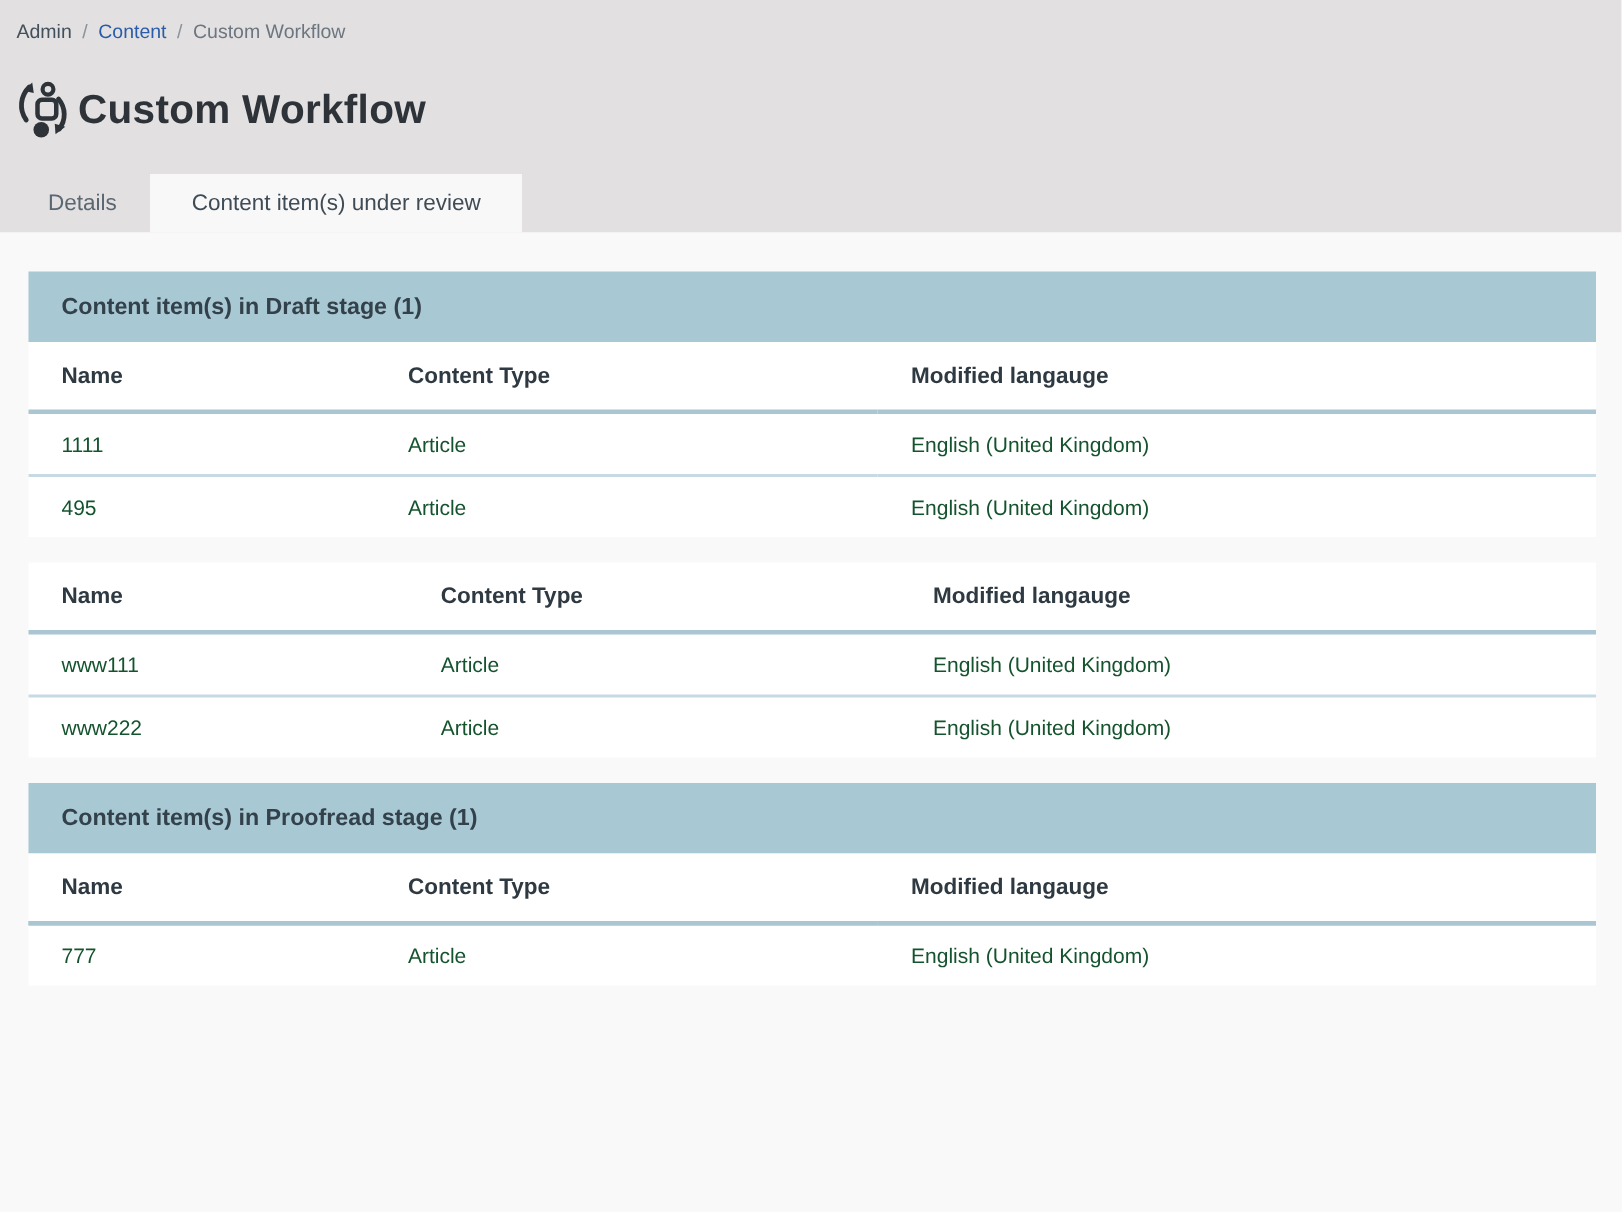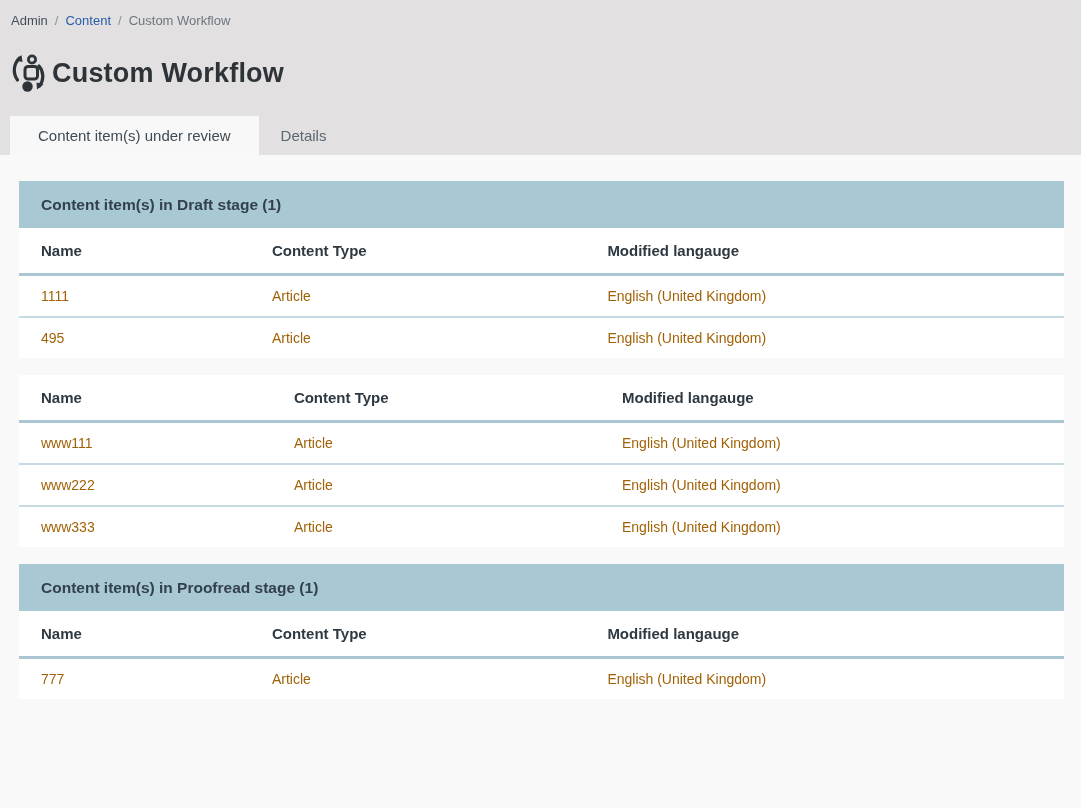--- a/index.html
+++ b/index.html
@@ -65,21 +65,21 @@
     width: 100%; border-collapse: collapse;
     background: #ffffff; table-layout: fixed;
   }
   table.stage-table th {
     text-align: left;
     font-size: 15px; font-weight: bold; color: #2e3942;
     padding: 14px 0 14px 22px;
     border-bottom: 3px solid #a9c6d2;
   }
   table.stage-table td {
-    font-size: 14px; color: #a16207;
+    font-size: 14px; color: #14532d;
     padding: 12px 0 12px 22px;
     border-bottom: 2px solid #c6dae3;
   }
   table.stage-table tbody tr:last-child td { border-bottom: none; }
 
   
   .stage-table col.col-1 { width: 22.1%; }
   .stage-table col.col-2 { width: 32.1%; }
   
   .section-1 .stage-table col.col-1 { width: 24.2%; }
@@ -110,22 +110,22 @@
           <polygon points="10.5,1 11.5,8 4.5,6.5" fill="#2d3338"></polygon>
 
           <path d="M28 12 C 33 18, 33 26, 28.5 32" stroke="#2d3338" stroke-width="3.2" fill="none" stroke-linecap="round"></path>
           <polygon points="26,35.5 25.5,28.5 32.5,30.5" fill="#2d3338"></polygon>
         </svg>
       </span>
       <h1 class="page-title">Custom Workflow</h1>
     </div>
 
     <div class="tab-bar">
+      <div class="tab">Details</div>
       <div class="tab active">Content item(s) under review</div>
-      <div class="tab">Details</div>
     </div>
 
   </header>
 
   <main class="content">
     <div id="sections">
   <section class="stage-section section-0">
     <div class="stage-header">
       <span class="stage-title">Content item(s) in Draft stage (1)</span>
     </div>
@@ -175,25 +175,20 @@
               <tr>
                 <td>www111</td>
                 <td>Article</td>
                 <td>English (United Kingdom)</td>
               </tr>
               <tr>
                 <td>www222</td>
                 <td>Article</td>
                 <td>English (United Kingdom)</td>
               </tr>
-              <tr>
-                <td>www333</td>
-                <td>Article</td>
-                <td>English (United Kingdom)</td>
-              </tr>
             </tbody>
     </table>
   </section>
 
   <section class="stage-section section-2">
     <div class="stage-header">
       <span class="stage-title">Content item(s) in Proofread stage (1)</span>
     </div>
     <table class="stage-table">
       <colgroup>

